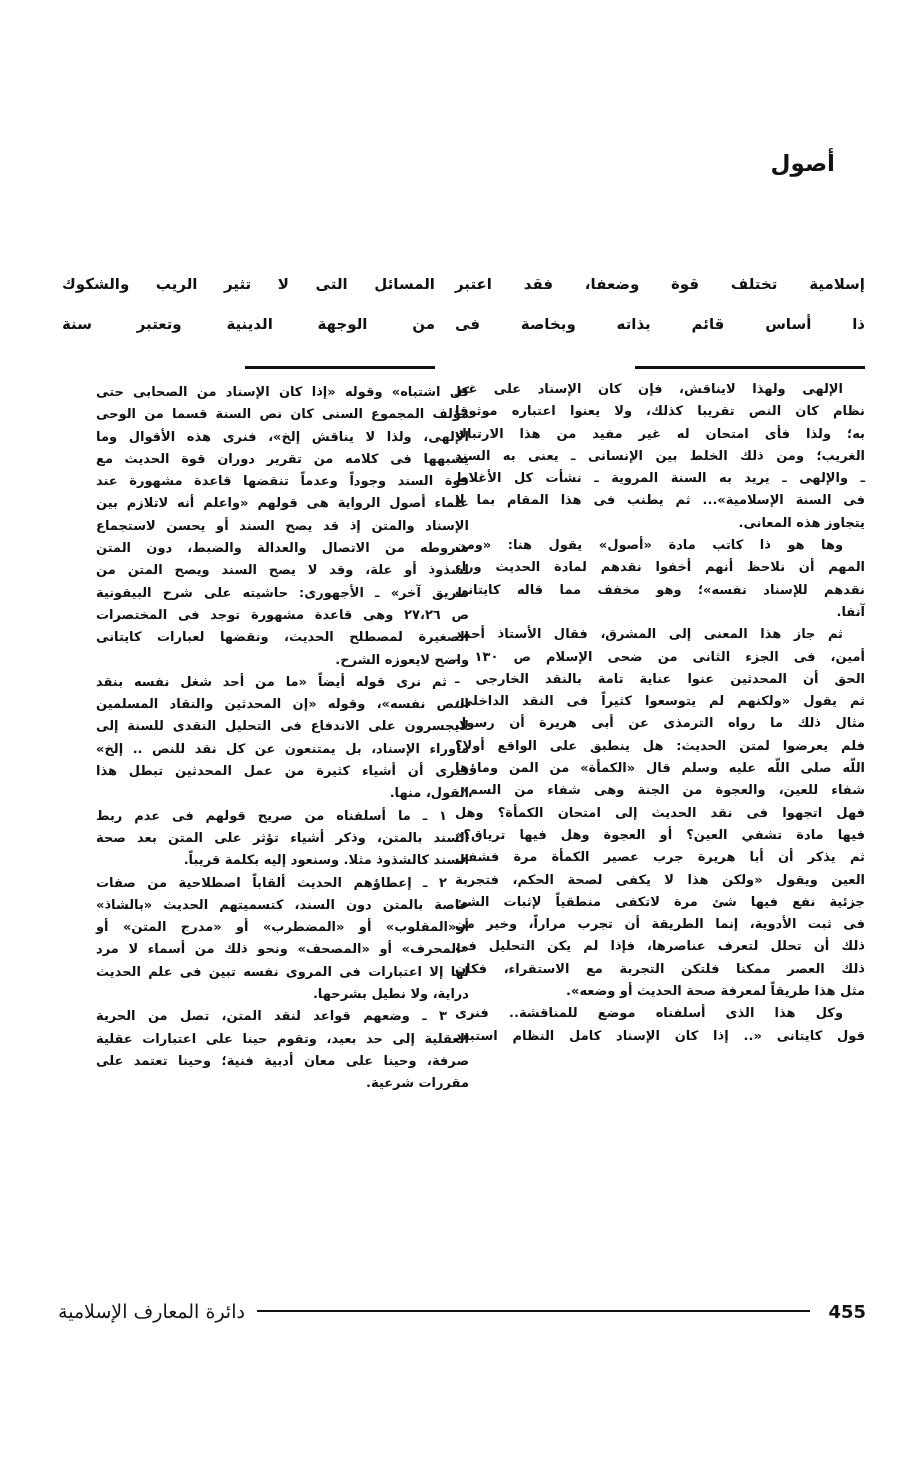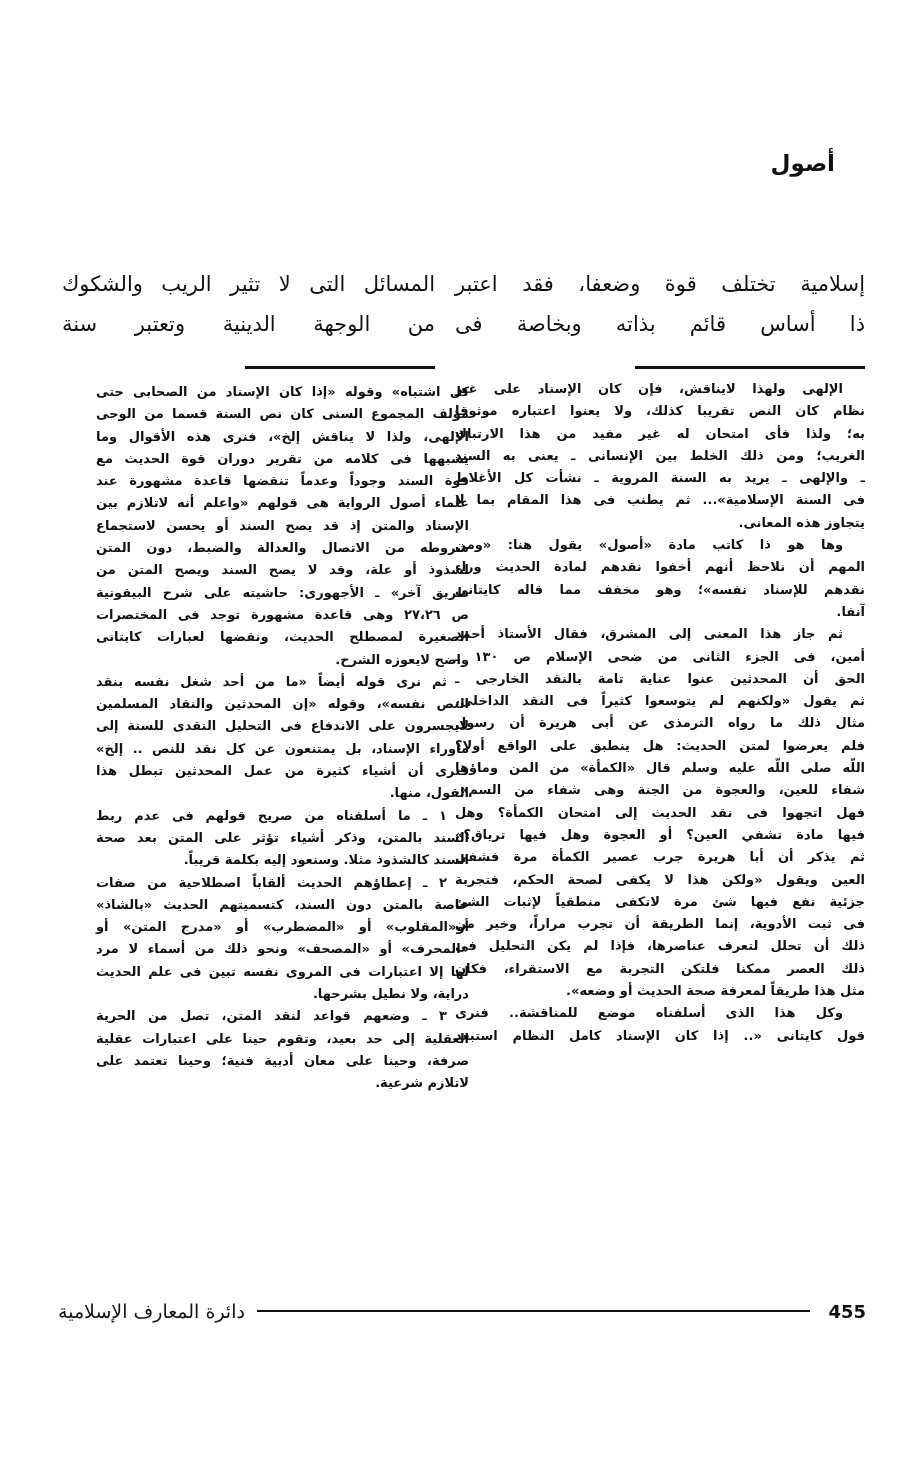--- a/index.html
+++ b/index.html
@@ -5,21 +5,21 @@
   html, body { margin: 0; padding: 0; background: #ffffff; }
   body {
     width: 915px; height: 1461px; position: relative; overflow: hidden;
     font-family: "DejaVu Sans", "Liberation Sans", sans-serif; color: #111;
   }
   .running-head {
     position: absolute; top: 150px; right: 80px;
     font-size: 23px; font-weight: bold; direction: rtl;
   }
   .heading {
-    position: absolute; font-size: 21px; font-weight: normal; line-height: 40px;
+    position: absolute; font-size: 15px; font-weight: bold; line-height: 40px;
     text-align: justify; text-align-last: justify; direction: rtl;
   }
   .heading-right { top: 264px; right: 50px; width: 410px; }
   .heading-left { top: 264px; left: 62px; width: 373px; }
   .rule { position: absolute; height: 3px; background: #111; }
   .rule-right { top: 366px; right: 50px; width: 230px; }
   .rule-left { top: 366px; left: 245px; width: 190px; }
   .body-text { position: absolute; top: 378px; font-size: 13px; font-weight: bold; line-height: 22.3px; }
   .body-text p { margin: 0; text-align: justify; text-align-last: justify; }
   .body-text p.last { text-align-last: right; }
@@ -108,20 +108,20 @@
     <p class="last">السند كالشذوذ مثلا. وسنعود إليه بكلمة قريباً.</p>
     <p class="indent">٢ ـ إعطاؤهم الحديث ألقاباً اصطلاحية من صفات</p>
     <p>خاصة بالمتن دون السند، كتسميتهم الحديث «بالشاذ»</p>
     <p>أو«المقلوب» أو «المضطرب» أو «مدرج المتن» أو</p>
     <p>«المحرف» أو «المصحف» ونحو ذلك من أسماء لا مرد</p>
     <p>لها إلا اعتبارات فى المروى نفسه تبين فى علم الحديث</p>
     <p class="last">دراية، ولا نطيل بشرحها.</p>
     <p class="indent">٣ ـ وضعهم قواعد لنقد المتن، تصل من الحرية</p>
     <p>العقلية إلى حد بعيد، وتقوم حينا على اعتبارات عقلية</p>
     <p>صرفة، وحينا على معان أدبية فنية؛ وحينا تعتمد على</p>
-    <p class="last">لاتلازم شرعية.</p>
+    <p class="last">مقررات شرعية.</p>
   </div>
 
 <div class="footer">
   <span class="page-number">455</span>
   <span class="footer-rule"></span>
   <span class="encyclopedia-name">دائرة المعارف الإسلامية</span>
 </div>
 
 </body></html>

